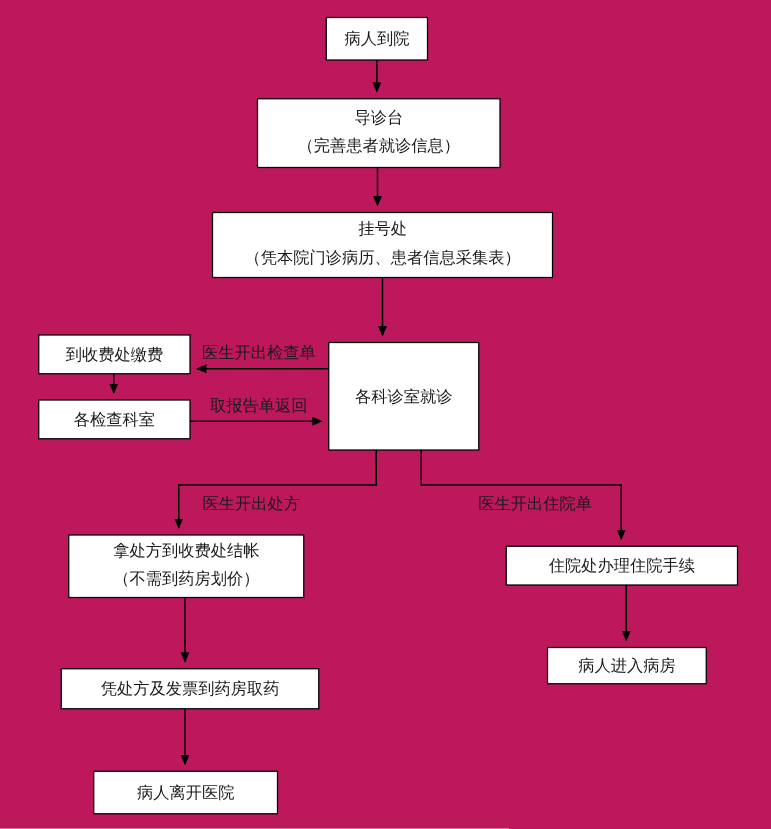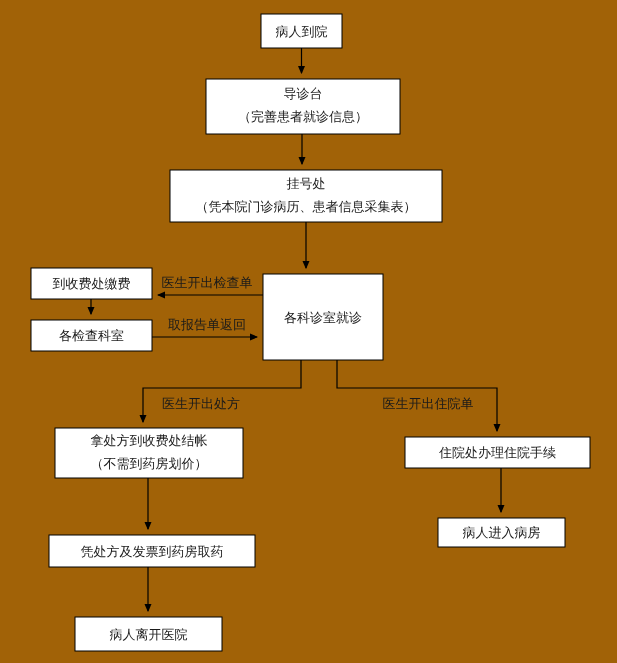--- a/index.html
+++ b/index.html
@@ -4,21 +4,21 @@
 <style>
   html, body {
     margin: 0;
     padding: 0;
     background: #ffffff;
   }
   #flow-root {
     position: relative;
     width: 617px;
     height: 663px;
-    background: #a16207;
+    background: #be185d;
     font-family: "DejaVu Sans", "Liberation Sans", sans-serif;
     overflow: hidden;
   }
   svg.flow-canvas {
     position: absolute;
     left: 0;
     top: 0;
     width: 617px;
     height: 663px;
     display: block;

